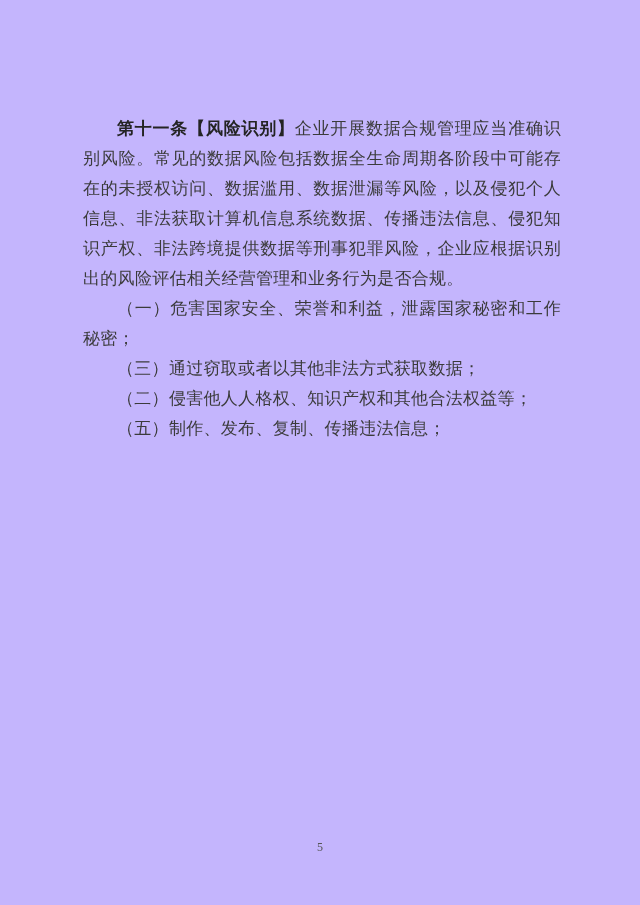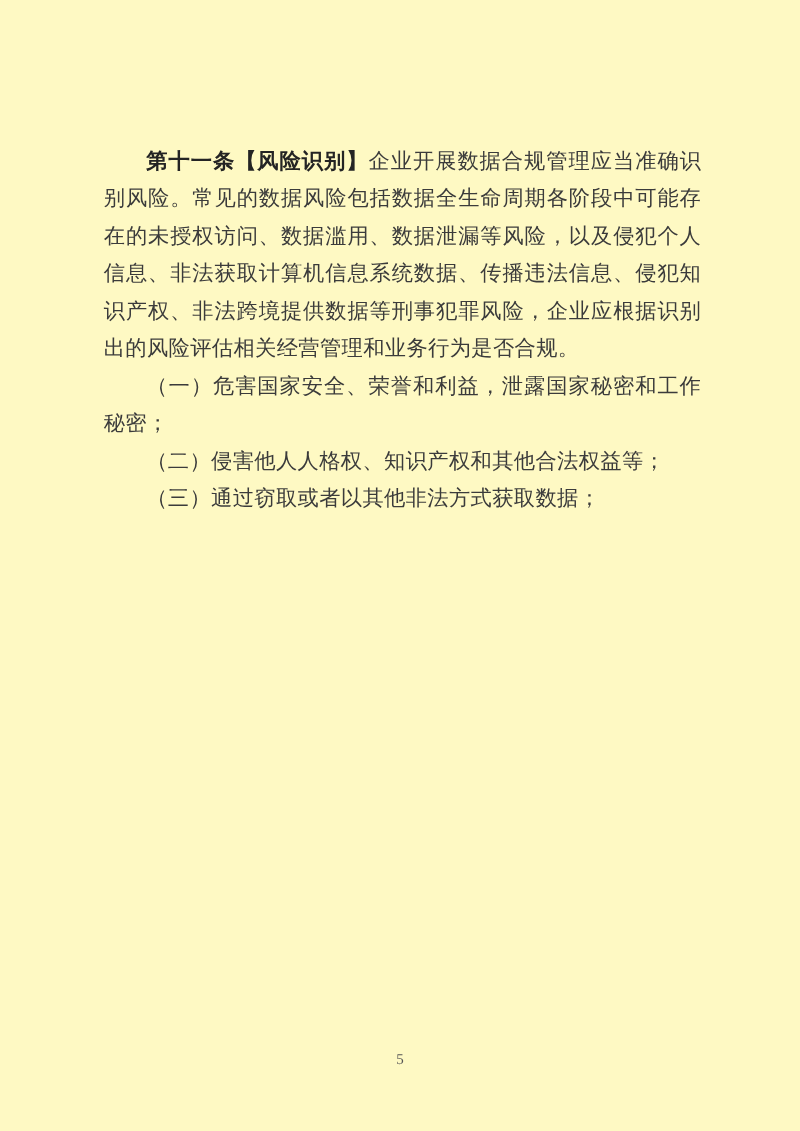--- a/index.html
+++ b/index.html
@@ -4,21 +4,21 @@
 <style>
   html, body {
     margin: 0;
     padding: 0;
     background: #ffffff;
   }
   .page {
     position: relative;
     width: 640px;
     height: 905px;
-    background: #fef9c3;
+    background: #c4b5fd;
     overflow: hidden;
     font-family: "Liberation Serif", serif;
   }
   .content {
     position: absolute;
     left: 83px;
     top: 114px;
     width: 478px;
     font-size: 17px;
     line-height: 30px;
@@ -46,17 +46,18 @@
     color: #555555;
   }
 </style>
 </head>
 <body>
 
 <div class="page">
   <div class="content">
     <p><span class="article-lead">第十一条【风险识别】</span><span>企业开展数据合规管理应当准确识别风险。常见的数据风险包括数据全生命周期各阶段中可能存在的未授权访问、数据滥用、数据泄漏等风险，以及侵犯个人信息、非法获取计算机信息系统数据、传播违法信息、侵犯知识产权、非法跨境提供数据等刑事犯罪风险，企业应根据识别出的风险评估相关经营管理和业务行为是否合规。</span></p>
     <p><span>（一）危害国家安全、荣誉和利益，泄露国家秘密和工作秘密；</span></p>
+    <p><span>（三）通过窃取或者以其他非法方式获取数据；</span></p>
     <p><span>（二）侵害他人人格权、知识产权和其他合法权益等；</span></p>
-    <p><span>（三）通过窃取或者以其他非法方式获取数据；</span></p>
+    <p><span>（五）制作、发布、复制、传播违法信息；</span></p>
   </div>
   <div class="page-number">5</div>
 </div>
 
 </body></html>

